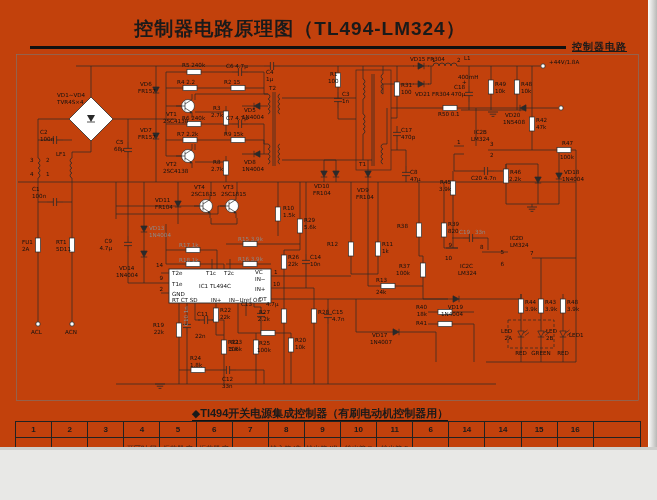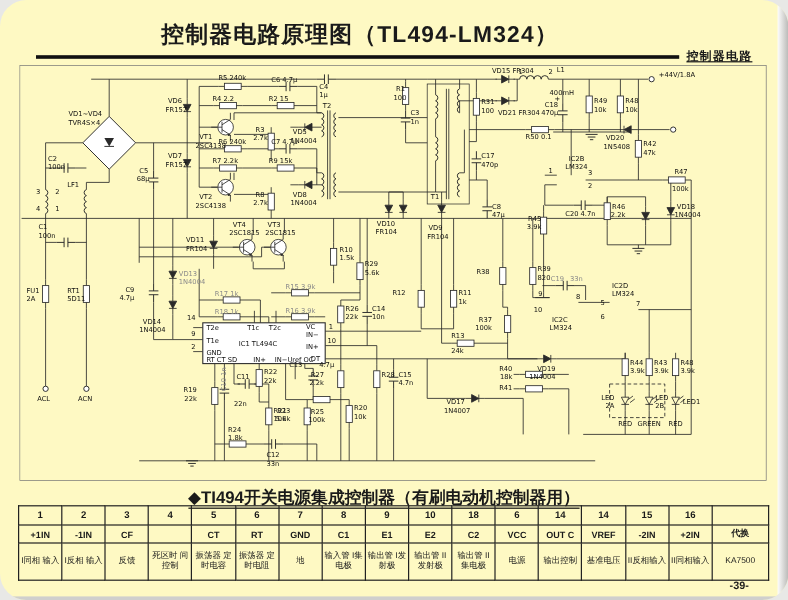--- a/index.html
+++ b/index.html
@@ -1,27 +1,27 @@
 <!DOCTYPE html>
 <html><head>
 <meta charset="utf-8">
 <style>
   html,body{margin:0;padding:0;background:#e8e8e6;}
-  .page{position:relative;width:657px;height:500px;background:#fef9c3;overflow:hidden;
-        font-family:"Liberation Sans","DejaVu Sans",sans-serif;color:#1a1a1a;border-radius:22px;}
+  .page{position:relative;width:657px;height:450px;background:#c2410c;overflow:hidden;
+        font-family:"Liberation Sans","DejaVu Sans",sans-serif;color:#1a1a1a;}
   .edge-right{position:absolute;right:0;top:0;width:9px;height:100%;
               background:linear-gradient(90deg,#fdfdfc,#b9b9b7);}
   .edge-bottom{position:absolute;left:0;bottom:0;width:100%;height:3px;background:#cfcfcd;}
   .title{position:absolute;top:16px;left:0;width:600px;text-align:center;
          font-size:19px;font-weight:bold;letter-spacing:1px;}
   .rule{position:absolute;top:46px;left:30px;width:536px;height:3px;background:#111;}
   .corner{position:absolute;top:40px;left:572px;font-size:10px;font-weight:bold;letter-spacing:1px;text-decoration:underline;}
   .schem{position:absolute;top:54px;left:16px;}
   svg text{font-family:"DejaVu Sans","Liberation Sans",sans-serif;}
-  .cap{position:absolute;top:406px;left:0;width:640px;text-align:center;font-size:14px;font-weight:bold;}
+  .cap{position:absolute;top:406px;left:0;width:640px;text-align:center;font-size:11px;font-weight:bold;}
   .cap span{border-bottom:1px solid #111;padding-bottom:1px;}
   .tblwrap{position:absolute;top:421px;left:15px;width:626px;}
   table{border-collapse:collapse;table-layout:fixed;width:626px;}
   td{border:1px solid #222;text-align:center;vertical-align:middle;
      padding:0 1px;overflow:hidden;}
   tr.r-pin td{height:15px;font-size:8px;font-weight:bold;}
   tr.r-name td{height:14px;font-size:7.5px;font-weight:bold;}
   tr.r-fn td{height:30px;font-size:7px;line-height:1.15;}
   table{border:1.5px solid #111;}
   .pageno{position:absolute;top:483px;left:608px;font-size:9px;font-weight:bold;}
@@ -558,46 +558,27 @@
             <td>1</td>
             <td>2</td>
             <td>3</td>
             <td>4</td>
             <td>5</td>
             <td>6</td>
             <td>7</td>
             <td>8</td>
             <td>9</td>
             <td>10</td>
-            <td>18</td>
+            <td>11</td>
             <td>6</td>
             <td>14</td>
             <td>14</td>
             <td>15</td>
             <td>16</td>
             <td></td>
-          </tr>
-          <tr class="r-name">
-            <td>+1IN</td>
-            <td>-1IN</td>
-            <td>CF</td>
-            <td></td>
-            <td>CT</td>
-            <td>RT</td>
-            <td>GND</td>
-            <td>C1</td>
-            <td>E1</td>
-            <td>E2</td>
-            <td>C2</td>
-            <td>VCC</td>
-            <td>OUT C</td>
-            <td>VREF</td>
-            <td>-2IN</td>
-            <td>+2IN</td>
-            <td>代换</td>
           </tr>
           <tr class="r-fn">
             <td>I同相 输入</td>
             <td>I反相 输入</td>
             <td>反馈</td>
             <td>死区时 间控制</td>
             <td>振荡器 定时电容</td>
             <td>振荡器 定时电阻</td>
             <td>地</td>
             <td>输入管 I集电极</td>

